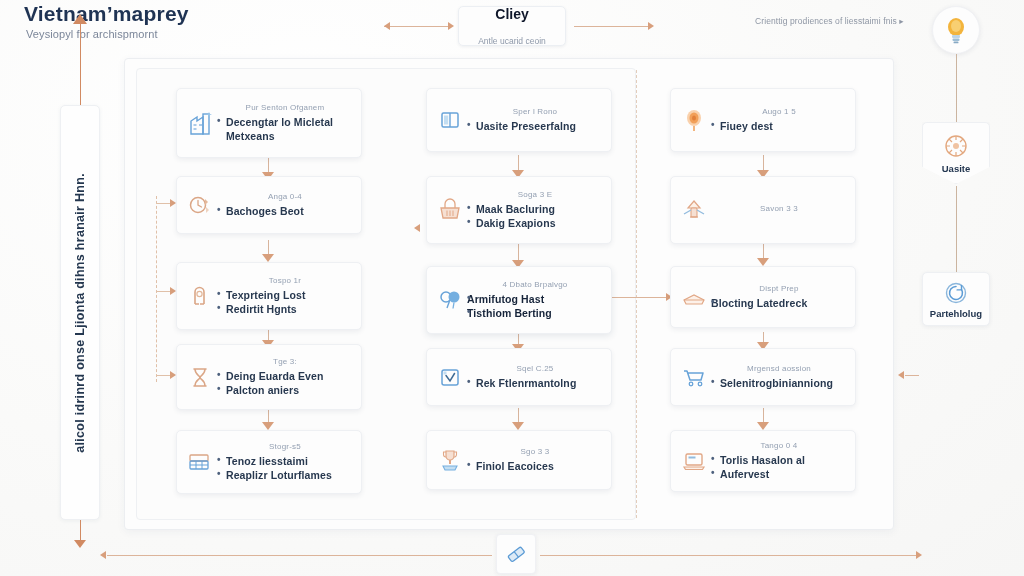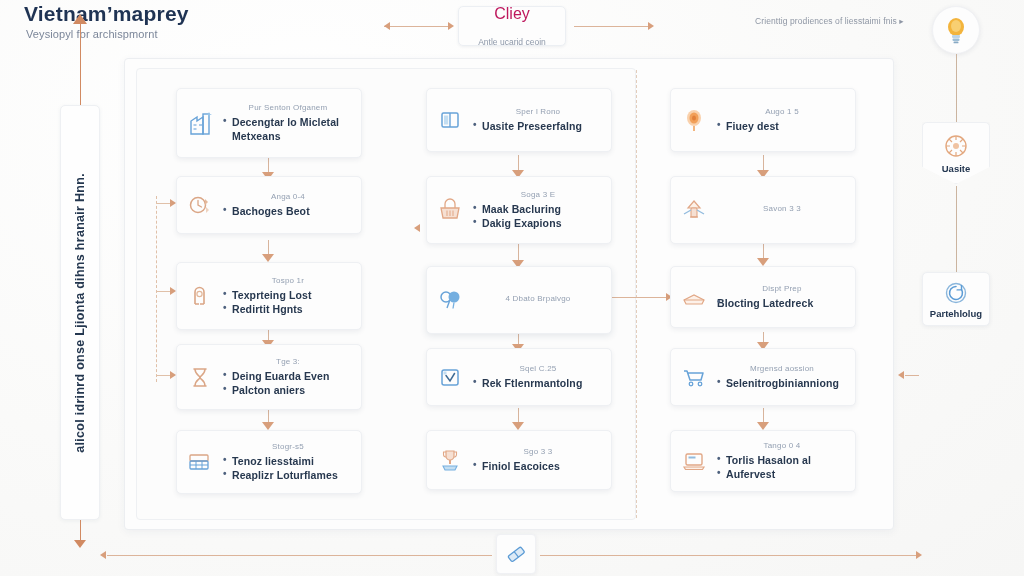--- a/index.html
+++ b/index.html
@@ -30,21 +30,21 @@
   }
 
   .top-chip {
     position: absolute; left: 458px; top: 6px;
     width: 108px; height: 40px;
     background: #fdfdfd; border: 1px solid #eceff3; border-radius: 5px;
     box-shadow: 0 1px 3px rgba(40,60,90,.07);
     display: flex; flex-direction: column; align-items: center; justify-content: center;
     filter: blur(.25px);
   }
-  .top-chip .t1 { font-size: 16px; font-weight: normal; color: #be185d; }
+  .top-chip .t1 { font-size: 14px; font-weight: bold; color: #0f172a; }
   .top-chip .t2 { font-size: 8.5px; color: #8d98a9; margin-top: 14px; }
 
   .top-note {
     position: absolute; left: 755px; top: 16px;
     font-size: 8.5px; color: #8e96a4; letter-spacing: .1px;
     filter: blur(.3px);
   }
 
   
   .hline { position: absolute; height: 1px; background: #dcb49a; }
@@ -109,21 +109,21 @@
   }
 
   
   .card {
     position: absolute;
     background: #fdfdfd;
     border: 1px solid #eef0f3;
     border-radius: 5px;
     box-shadow: 0 2px 5px rgba(40,60,90,.07);
     padding: 8px 8px 8px 6px;
-    display: flex; align-items: center; gap: 6px;
+    display: flex; align-items: center; 
   }
   .card.em { box-shadow: 0 2px 7px rgba(40,60,90,.11); }
   .card .ico { flex: 0 0 34px; height: 34px; display: flex; align-items: center; justify-content: center; opacity: .92; }
   .card .body { flex: 1; min-width: 0; }
   .card .ctitle {
     font-size: 8px; color: #94a0b2; text-align: center;
     letter-spacing: .2px; margin-bottom: 3px;
     filter: blur(.35px);
   }
   .card ul { list-style: none; }
@@ -396,20 +396,24 @@
     <div class="ico">
       <svg width="30" height="30" viewBox="0 0 30 30">
         <circle cx="11" cy="12" r="5" fill="none" stroke="#5b9bd5" stroke-width="1.5"></circle>
         <line x1="14.5" y1="16" x2="12" y2="23" stroke="#5b9bd5" stroke-width="1.4"></line>
         <circle cx="19" cy="12" r="5.5" fill="#6aa9de"></circle>
         <path d="M19 17.5l-1 6" stroke="#6aa9de" stroke-width="1.3"></path>
       </svg>
     </div>
     <div class="body">
       <div class="ctitle">4 Dbato Brpalvgo</div>
+      <ul>
+        <li style="list-style:none; padding-left:0;">Armifutog Hast</li>
+        <li style="list-style:none; padding-left:0;">Tisthiom Berting</li>
+      </ul>
     </div>
   </div>
 
   <div class="card" style="left:426px; top:348px; width:186px; height:58px;">
     <div class="ico">
       <svg width="30" height="30" viewBox="0 0 30 30">
         <rect x="7" y="8" width="16" height="15" rx="2" fill="none" stroke="#5b9bd5" stroke-width="1.5"></rect>
         <path d="M11 13.5l4 5.5 4.5-7.5" fill="none" stroke="#2f5f8c" stroke-width="1.5" stroke-linecap="round"></path>
         <rect x="8.5" y="9.5" width="3" height="3" fill="#bfdcf2"></rect>
       </svg>

